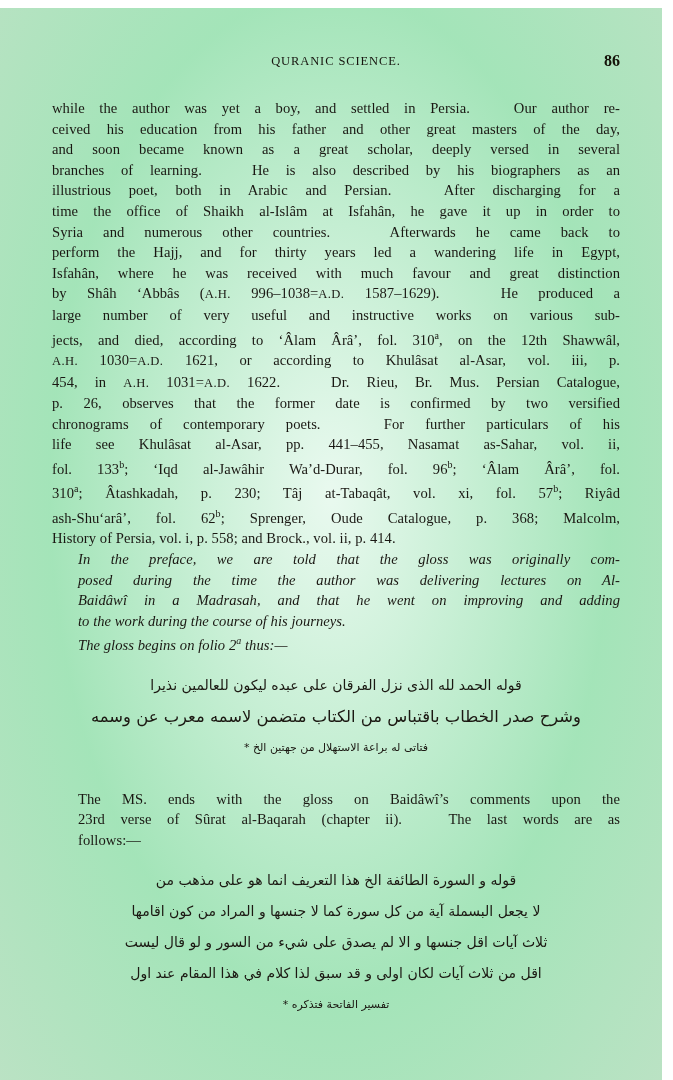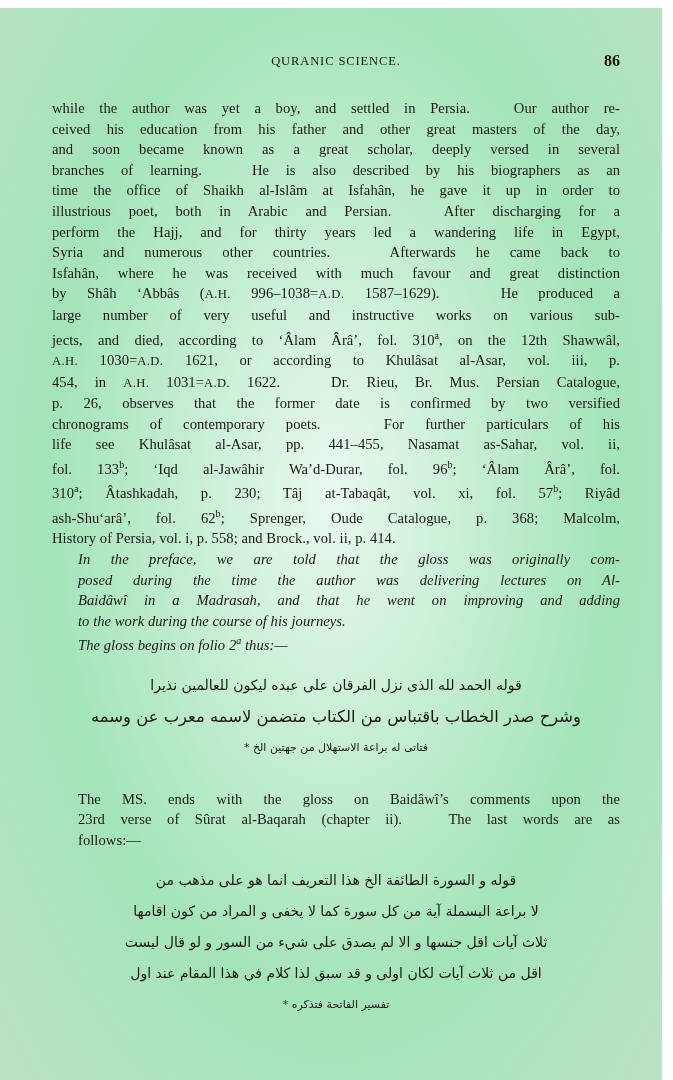--- a/index.html
+++ b/index.html
@@ -104,24 +104,24 @@
     <div class="running-head">
       <span class="title">QURANIC SCIENCE.</span>
       <span class="folio">86</span>
     </div>
 
     <p class="body">
       <span style="display: block; white-space: pre-wrap; text-align-last: justify; margin-top: 12px;">while the author was yet a boy, and settled in Persia.   Our author re-</span>
       <span style="display: block; white-space: pre-wrap; text-align-last: justify;">ceived his education from his father and other great masters of the day,</span>
       <span style="display: block; white-space: pre-wrap; text-align-last: justify;">and soon became known as a great scholar, deeply versed in several</span>
       <span style="display: block; white-space: pre-wrap; text-align-last: justify;">branches of learning.   He is also described by his biographers as an</span>
+      <span style="display: block; white-space: pre-wrap; text-align-last: justify;">illustrious poet, both in Arabic and Persian.   After discharging for a</span>
       <span style="display: block; white-space: pre-wrap; text-align-last: justify;">time the office of Shaikh al-Islâm at Isfahân, he gave it up in order to</span>
-      <span style="display: block; white-space: pre-wrap; text-align-last: justify;">illustrious poet, both in Arabic and Persian.   After discharging for a</span>
+      <span style="display: block; white-space: pre-wrap; text-align-last: justify;">Syria and numerous other countries.   Afterwards he came back to</span>
       <span style="display: block; white-space: pre-wrap; text-align-last: justify;">perform the Hajj, and for thirty years led a wandering life in Egypt,</span>
-      <span style="display: block; white-space: pre-wrap; text-align-last: justify;">Syria and numerous other countries.   Afterwards he came back to</span>
       <span style="display: block; white-space: pre-wrap; text-align-last: justify;">Isfahân, where he was received with much favour and great distinction</span>
       <span style="display: block; white-space: pre-wrap; text-align-last: justify;">by Shâh ‘Abbâs (<span class="sc">A.H.</span> 996–1038=<span class="sc">A.D.</span> 1587–1629).   He produced a</span>
       <span style="display: block; white-space: pre-wrap; text-align-last: justify;">large number of very useful and instructive works on various sub-</span>
       <span style="display: block; white-space: pre-wrap; text-align-last: justify;">jects, and died, according to ‘Âlam Ârâ’, fol. 310<span class="sup">a</span>, on the 12th Shawwâl,</span>
       <span style="display: block; white-space: pre-wrap; text-align-last: justify;"><span class="sc">A.H.</span> 1030=<span class="sc">A.D.</span> 1621, or according to Khulâsat al-Asar, vol. iii, p.</span>
       <span style="display: block; white-space: pre-wrap; text-align-last: justify;">454, in <span class="sc">A.H.</span> 1031=<span class="sc">A.D.</span> 1622.   Dr. Rieu, Br. Mus. Persian Catalogue,</span>
       <span style="display: block; white-space: pre-wrap; text-align-last: justify;">p. 26, observes that the former date is confirmed by two versified</span>
       <span style="display: block; white-space: pre-wrap; text-align-last: justify;">chronograms of contemporary poets.   For further particulars of his</span>
       <span style="display: block; white-space: pre-wrap; text-align-last: justify;">life see Khulâsat al-Asar, pp. 441–455, Nasamat as-Sahar, vol. ii,</span>
       <span style="display: block; white-space: pre-wrap; text-align-last: justify;">fol. 133<span class="sup">b</span>; ‘Iqd al-Jawâhir Wa’d-Durar, fol. 96<span class="sup">b</span>; ‘Âlam Ârâ’, fol.</span>
@@ -150,20 +150,20 @@
     <div class="gap-med"></div>
 
     <p class="body indent">
       <span style="display: block; white-space: pre-wrap; text-align-last: justify;">The MS. ends with the gloss on Baidâwî’s comments upon the</span>
       <span style="display: block; white-space: pre-wrap; text-align-last: justify;">23rd verse of Sûrat al-Baqarah (chapter ii).   The last words are as</span>
       <span style="display: block; white-space: pre-wrap;">follows:—</span>
     </p>
 
     <div class="arabic-block">
       <div class="arabic-line">قوله و السورة الطائفة الخ هذا التعريف انما هو على مذهب من</div>
-      <div class="arabic-line">لا براعة البسملة آية من كل سورة كما لا يخفى و المراد من كون اقامها</div>
+      <div class="arabic-line">لا يجعل البسملة آية من كل سورة كما لا جنسها و المراد من كون اقامها</div>
       <div class="arabic-line">ثلاث آيات اقل جنسها و الا لم يصدق على شيء من السور و لو قال ليست</div>
       <div class="arabic-line">اقل من ثلاث آيات لكان اولى و قد سبق لذا كلام في هذا المقام عند اول</div>
       <div class="arabic-line short">تفسير الفاتحة فتذكره *</div>
     </div>
 
   </div>
 </div>
 
 </body></html>

